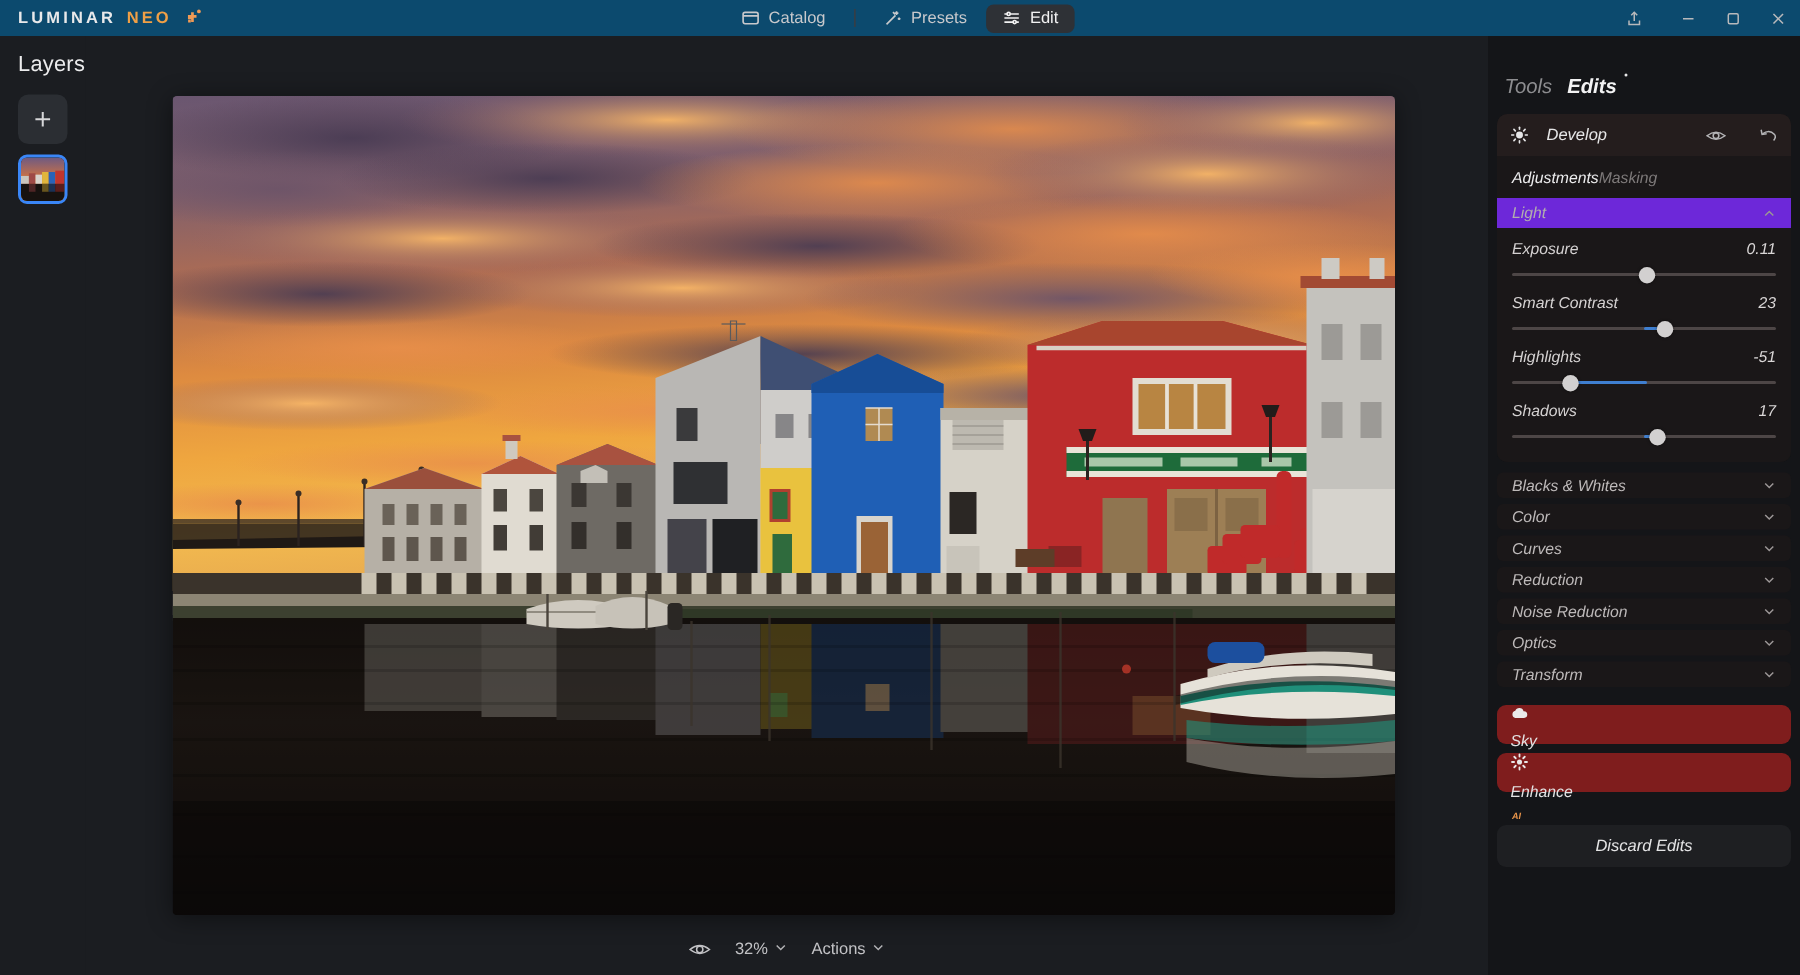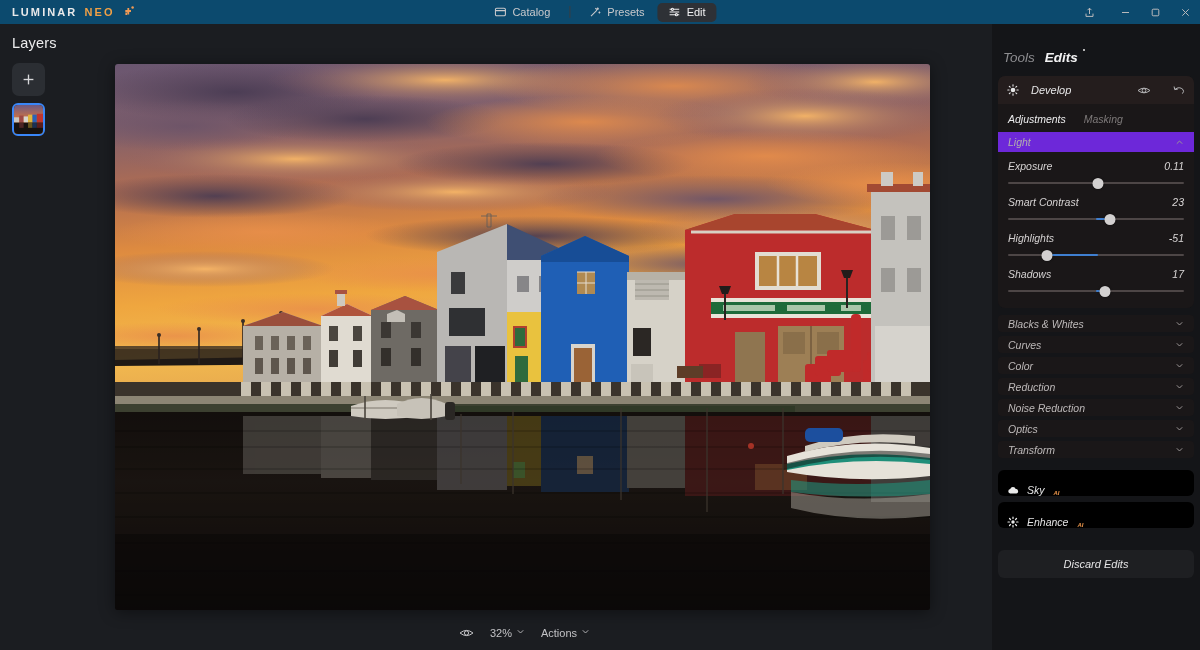--- a/index.html
+++ b/index.html
@@ -98,21 +98,21 @@
     background: #1a1718; border-radius: 7px; overflow: hidden;
   }
   .tool-head {
     display: flex; align-items: center; gap: 12px;
     height: 28px; padding: 0 9px; background: #241d1d;
   }
   .tool-head .title { font-size: 11px; color: #e6e6e7; flex: 1 1 auto; }
   .tool-head .act { color: #b4b4b6; display: flex; align-items: center; }
   .tool-head .act + .act { margin-left: 10px; }
 
-  .subtabs { display: flex; gap: 18px; padding: 9px 10px 7px 10px; background:#1a1718;text-align:center; }
+  .subtabs { display: flex; gap: 0; padding: 9px 10px 7px 10px; background:#1a1718;text-align:center; }
   .subtab { font-size: 10.5px; color: #7e7a7a; }
   .subtab.active { color: #ececed; }
 
   .sec-head {
     display: flex; align-items: center; justify-content: space-between;
     height: 20px; padding: 0 10px; font-size: 10.5px; color: #b2aeae;
     background: #6d28d9;
   }
   .light-body { padding: 4px 10px 12px 10px; background: #1a1718; }
 
@@ -140,23 +140,23 @@
   .collapsed-list { margin-top: 7px; display: flex; flex-direction: column; gap: 4px; }
   .coll-row {
     display: flex; align-items: center; justify-content: space-between;
     height: 17px; padding: 0 10px; border-radius: 4px;
     font-size: 10.5px; color: #bdb9b9; background: #1a1718;
   }
   .coll-row .chev { color: #9a9595; }
 
   .ai-list { margin-top: 12px; display: flex; flex-direction: column; gap: 6px; }
   .ai-row {
-    display: flex; align-items: flex-end; gap: 8px;
+    display: flex; align-items: flex-start; gap: 8px;
     height: 26px; padding: 0 9px; border-radius: 6px;
-    background: #000000; font-size: 10.5px; color: #e3e3e4;
+    background: #7f1d1d; font-size: 10.5px; color: #e3e3e4; flex-direction: column;
   }
   .ai-row .sup { font-size: 6px; color: #e8944a; vertical-align: super; margin-left: 1px; font-weight: 700; }
   .ai-ico { width: 12px; height: 12px; display: flex; align-items: center; justify-content: center; color: #eaeaea; }
 
   .discard {
     margin-top: 22px; height: 28px; border-radius: 6px; background: #1e1f22;
     display: flex; align-items: center; justify-content: center;
     font-size: 11px; color: #e4e4e5;
   }
 
@@ -722,29 +722,29 @@
       <div class="collapsed-list" id="collapsed">
           <div class="coll-row">
             <span>Blacks &amp; Whites</span>
             <span class="chev">
               <svg width="9" height="9" viewBox="0 0 9 9" fill="none" stroke="#9a9595" stroke-width="1">
                 <path d="M1.8 3.3 L4.5 6 L7.2 3.3"></path>
               </svg>
             </span>
           </div>
           <div class="coll-row">
-            <span>Curves</span>
+            <span>Color</span>
             <span class="chev">
               <svg width="9" height="9" viewBox="0 0 9 9" fill="none" stroke="#9a9595" stroke-width="1">
                 <path d="M1.8 3.3 L4.5 6 L7.2 3.3"></path>
               </svg>
             </span>
           </div>
           <div class="coll-row">
-            <span>Color</span>
+            <span>Curves</span>
             <span class="chev">
               <svg width="9" height="9" viewBox="0 0 9 9" fill="none" stroke="#9a9595" stroke-width="1">
                 <path d="M1.8 3.3 L4.5 6 L7.2 3.3"></path>
               </svg>
             </span>
           </div>
           <div class="coll-row">
             <span>Reduction</span>
             <span class="chev">
               <svg width="9" height="9" viewBox="0 0 9 9" fill="none" stroke="#9a9595" stroke-width="1">

